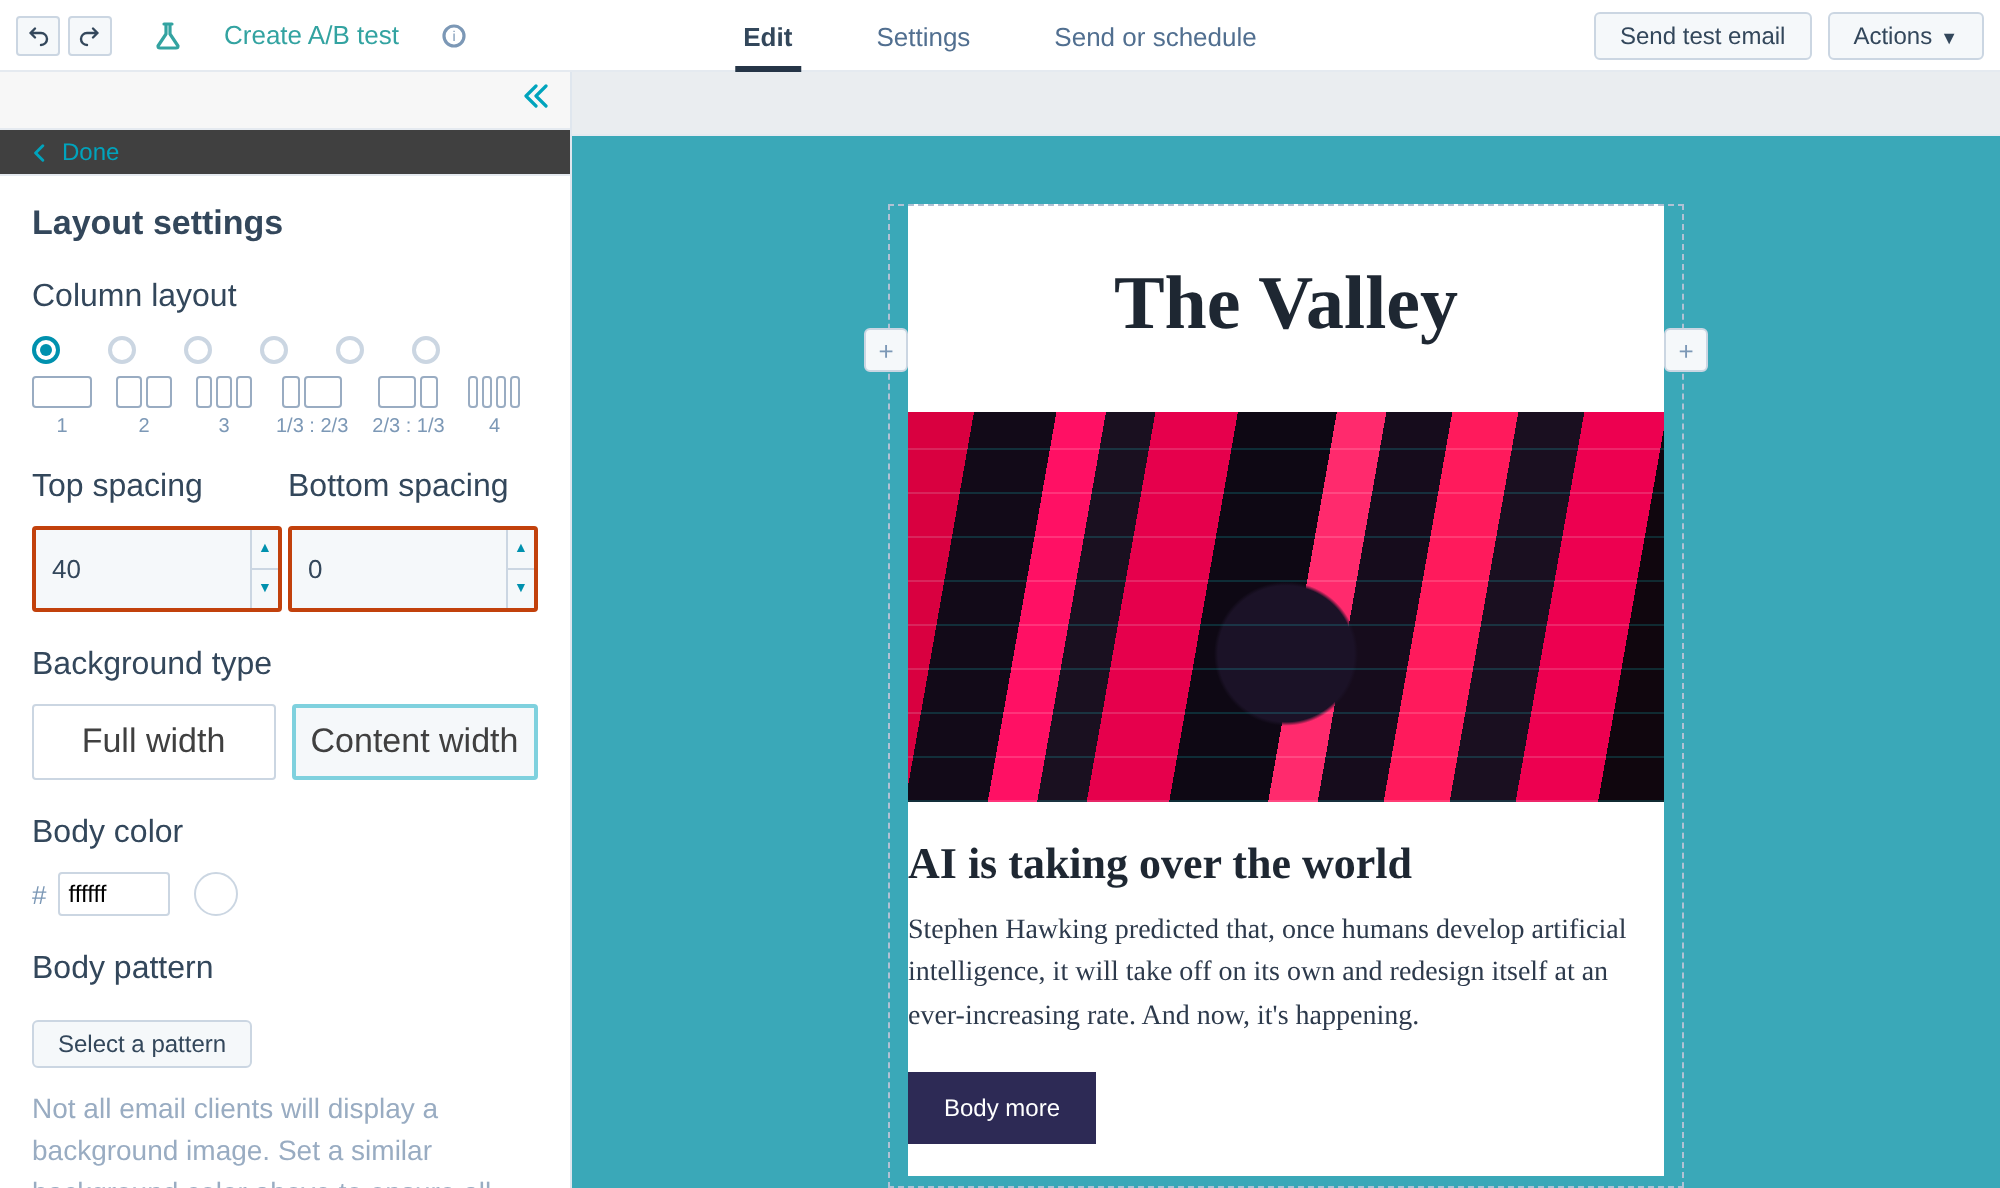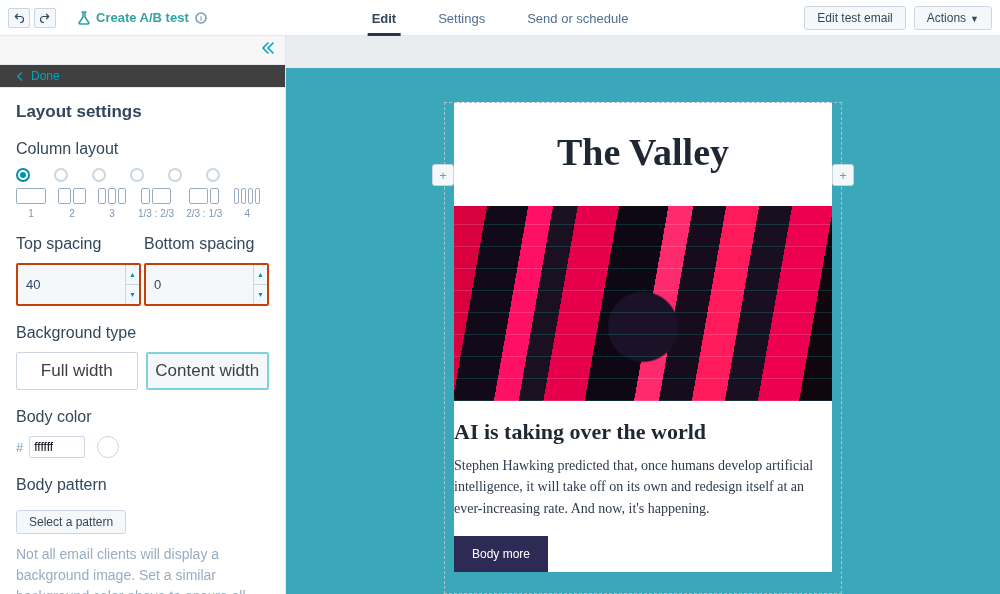--- a/index.html
+++ b/index.html
@@ -3,21 +3,21 @@
 <meta charset="utf-8">
 <style>
   * { box-sizing: border-box; margin: 0; padding: 0; }
   body { font-family: -apple-system, "Segoe UI", Helvetica, Arial, sans-serif; font-size: 13px; color: #33475b; background: #fff; width: 1000px; height: 594px; overflow: hidden; }
 
   
   .topbar { display: flex; align-items: center; height: 36px; padding: 0 8px; border-bottom: 1px solid #e5eaf0; }
   .topbar-left { display: flex; align-items: center; gap: 4px; }
   .sq-btn { width: 22px; height: 20px; border: 1px solid #cbd6e2; border-radius: 2px; background: #f5f8fa; display: flex; align-items: center; justify-content: center; cursor: pointer; }
   .sq-btn svg { width: 12px; height: 12px; }
-  .ab-link { display: flex; align-items: center; gap: 6px; margin-left: 18px; color: #33a3a1; font-weight: 700; font-size: 13px; cursor: pointer; text-align: right; }
+  .ab-link { display: flex; align-items: center; gap: 22px; margin-left: 18px; color: #33a3a1; font-weight: 400; font-size: 13px; cursor: pointer; text-align: right; }
   .ab-ico, .ab-help { display: inline-flex; }
   .ab-help { color: #7c98b6; }
 
   .top-tabs { display: flex; gap: 34px; position: absolute; left: 50%; transform: translateX(-50%); top: 0; height: 36px; align-items: center; }
   .top-tab { color: #516f90; padding: 0 4px; height: 36px; display: flex; align-items: center; cursor: pointer; }
   .top-tab.active { color: #33475b; font-weight: 600; border-bottom: 3px solid #253547; padding-top: 3px; }
 
   .topbar-right { margin-left: auto; display: flex; gap: 8px; }
   .btn-sm { border: 1px solid #cbd6e2; background: #f5f8fa; color: #33475b; border-radius: 3px; padding: 4px 12px; font-size: 12px; cursor: pointer; }
   .btn-sm .caret { margin-left: 4px; font-size: 9px; }
@@ -77,21 +77,21 @@
   .frame-outline { position: absolute; left: -10px; right: -10px; top: 0; bottom: 0; border: 1px dashed #b0c1d4; pointer-events: none; }
 
   .email { background: #fff; width: 100%; }
   .masthead { text-align: center; padding: 30px 10px 32px; font-family: Georgia, "Times New Roman", serif; font-size: 38px; font-weight: 700; line-height: 1.1; color: #1e2732; }
   .hero { height: 195px; background:
       radial-gradient(circle at 50% 62%, #1b1227 0 34px, transparent 36px),
       linear-gradient(100deg, #d90040 0 8%, #120a18 8% 18%, #ff1064 18% 24%, #1a1020 24% 30%, #e6004c 30% 40%, #0e0814 40% 52%, #ff2a6d 52% 58%, #160c1c 58% 66%, #ff1a5c 66% 74%, #1a0f20 74% 82%, #ed0050 82% 92%, #10060e 92% 100%);
       position: relative; overflow: hidden; }
   .hero::after { content: ''; position: absolute; inset: 0; background: repeating-linear-gradient(0deg, rgba(0,255,255,.15) 0 1px, transparent 1px 22px); mix-blend-mode: screen; }
 
-  .article { padding: 18px 0 0; }
+  .article { padding: 18px 0 16px; }
   .article h2 { font-family: Georgia, serif; font-weight: 700; font-size: 22px; color: #1e2732; margin-bottom: 10px; }
   .article p { font-family: Georgia, serif; font-size: 14px; line-height: 1.55; color: #2d3a4c; }
   .cta { display: inline-block; margin-top: 16px; background: #2d2a55; color: #fff; padding: 11px 18px; font-size: 12px; font-family: Arial, sans-serif; cursor: pointer; }
 
   .icon-stroke { stroke: currentColor; stroke-width: 1.6; fill: none; stroke-linecap: round; stroke-linejoin: round; }
 </style>
 </head>
 <body>
 
 <div class="topbar">
@@ -128,21 +128,21 @@
       </div>
     <div class="top-tab">
         <span>Settings</span>
       </div>
     <div class="top-tab">
         <span>Send or schedule</span>
       </div>
   </div>
 
   <div class="topbar-right">
-    <button class="btn-sm"><span>Edit test email</span></button>
+    <button class="btn-sm"><span>Send test email</span></button>
     <button class="btn-sm"><span>Actions</span><span class="caret">▼</span></button>
   </div>
 </div>
 
 <div class="main">
 
   <aside class="sidebar">
     <div class="side-head">
       <span class="collapse-ico">
         <svg width="14" height="12" viewBox="0 0 14 12">

